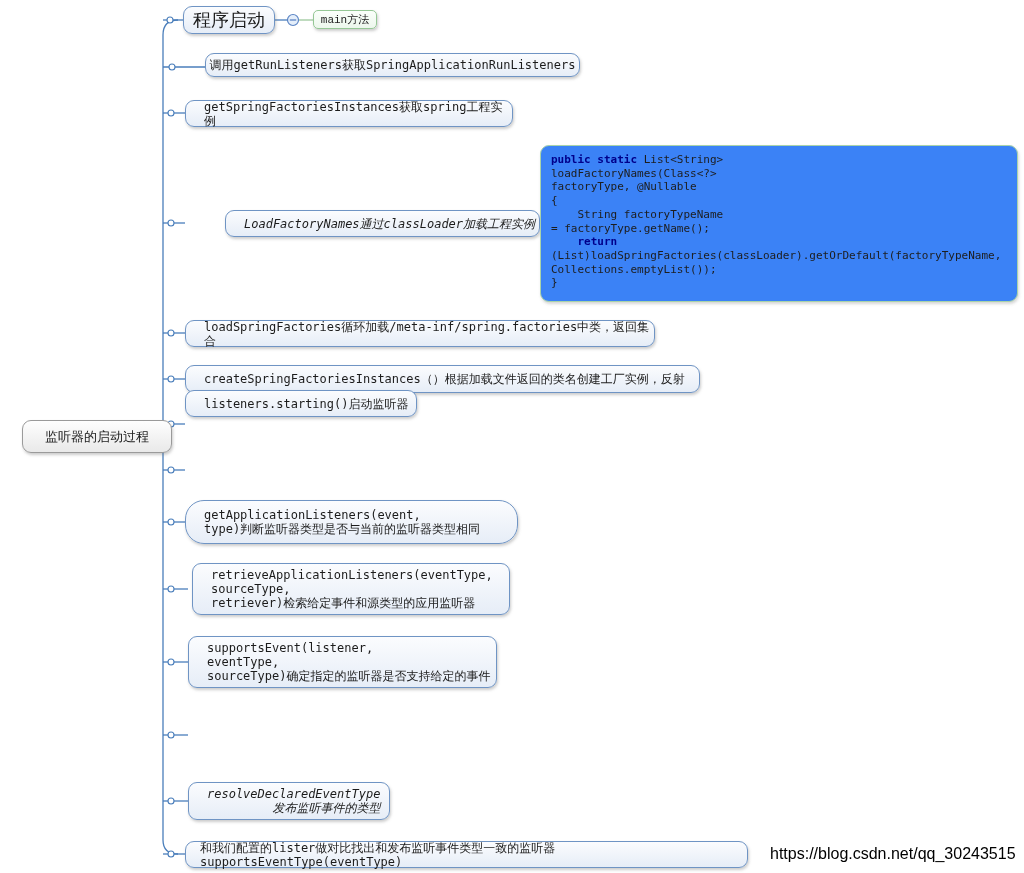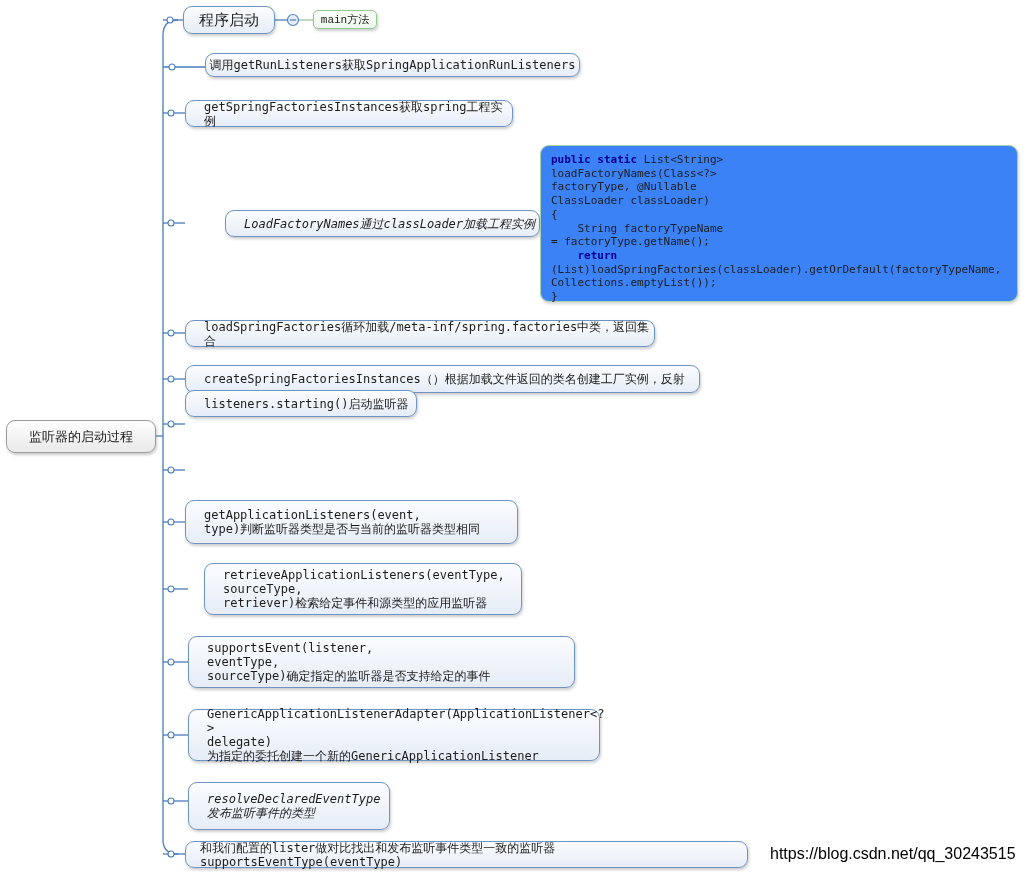--- a/index.html
+++ b/index.html
@@ -14,21 +14,21 @@
     background:linear-gradient(#fbfcfe,#e6edf7);
     box-shadow:1px 2px 3px rgba(110,110,110,.35);
     color:#1c1c1c;font-size:12px;line-height:14px;
     display:flex;align-items:center;justify-content:center;
     white-space:pre-line;
   }
   .node.leftalign{justify-content:flex-start;text-align:left;padding-left:18px;padding-right:0;}
   .node.italic{font-style:italic;}
   .root{
     border-color:#9a9a9a;background:linear-gradient(#fefefe,#e9e9e9);
-    font-size:13px;color:#222;border-radius:9px;
+    font-size:13px;color:#222;border-radius:9px;margin-left:16px;
   }
   .greenleaf{
     border:1.3px solid #95c795;background:linear-gradient(#fbfffb,#ecf7ec);
     border-radius:5px;font-size:11px;color:#222;
   }
   .codeblock{
     position:absolute;z-index:1;box-sizing:border-box;
     border:1.2px solid #a9d3a9;border-radius:9px;
     background:#3b82f6;box-shadow:1px 2px 3px rgba(120,120,120,.3);
     padding:7px 10px;font-size:11px;line-height:13.7px;color:#1d1d1d;
@@ -99,66 +99,62 @@
       <path d="M289.8,20 L296.2,20" stroke="#5b84c4" stroke-width="1.3"></path>
     </g>
     <g>
       <circle cx="517" cy="223" r="5.5" fill="#e4eefa" stroke="#5b84c4" stroke-width="1.2"></circle>
       <path d="M513.8,223 L520.2,223" stroke="#5b84c4" stroke-width="1.3"></path>
     </g>
   </svg>
 
   <div class="node root" style="left:6px;top:420px;width:150px;height:33px;">监听器的启动过程</div>
 
-  <div class="node" style="left:183px;top:6px;width:92px;height:28px;font-size:15px;">程序启动</div>
+  <div class="node" style="left:183px;top:6px;width:92px;height:28px;font-size:18px;">程序启动</div>
 
   <div class="node greenleaf" style="left:313px;top:10px;width:64px;height:19px;font-family:Liberation Mono, monospace;">main方法</div>
 
   <div class="node" style="left:205px;top:53px;width:375px;height:24px;">调用getRunListeners获取SpringApplicationRunListeners</div>
 
   <div class="node leftalign" style="left:185px;top:100px;width:328px;height:27px;">getSpringFactoriesInstances获取spring工程实例</div>
 
   <div class="node leftalign italic" style="left:185px;top:210px;width:315px;height:27px;margin-left:40px;">LoadFactoryNames通过classLoader加载工程实例</div>
 
   <div class="codeblock" style="left:540px;top:145px;width:478px;height:157px;">
       <div><span class="kw">public static</span><span> List&lt;String&gt;</span></div>
       <div><span>loadFactoryNames(Class&lt;?&gt;</span></div>
       <div><span>factoryType, @Nullable</span></div>
-      <div><span>ClassLoader classLoader)</span></div>
       <div><span>{</span></div>
       <div><span>    String factoryTypeName</span></div>
       <div><span>= factoryType.getName();</span></div>
       <div><span>    </span><span class="kw">return</span></div>
       <div><span>(List)loadSpringFactories(classLoader).getOrDefault(factoryTypeName,</span></div>
       <div><span>Collections.emptyList());</span></div>
       <div><span>}</span></div>
     </div>
 
   <div class="node leftalign" style="left:185px;top:320px;width:470px;height:27px;">loadSpringFactories循环加载/meta-inf/spring.factories中类，返回集合</div>
 
   <div class="node leftalign" style="left:185px;top:365px;width:515px;height:28px;">createSpringFactoriesInstances（）根据加载文件返回的类名创建工厂实例，反射</div>
 
   <div class="node leftalign" style="left:185px;top:390px;width:232px;height:27px;">listeners.starting()启动监听器</div>
 
 
-  <div class="node leftalign" style="left:185px;top:500px;width:333px;height:44px;">getApplicationListeners(event,
+  <div class="node leftalign" style="left:185px;top:500px;width:333px;height:44px;border-radius:19px;">getApplicationListeners(event,
 type)判断监听器类型是否与当前的监听器类型相同</div>
 
-  <div class="node leftalign" style="left:204px;top:563px;width:318px;height:52px;">retrieveApplicationListeners(eventType,
+  <div class="node leftalign" style="left:192px;top:563px;width:318px;height:52px;">retrieveApplicationListeners(eventType,
 sourceType,
 retriever)检索给定事件和源类型的应用监听器</div>
 
-  <div class="node leftalign" style="left:188px;top:636px;width:387px;height:52px;">supportsEvent(listener,
+  <div class="node leftalign" style="left:188px;top:636px;width:309px;height:52px;">supportsEvent(listener,
 eventType,
 sourceType)确定指定的监听器是否支持给定的事件</div>
 
-  <div class="node leftalign" style="left:188px;top:709px;width:412px;height:52px;">GenericApplicationListenerAdapter(ApplicationListener&lt;?&gt;
-delegate)
-为指定的委托创建一个新的GenericApplicationListener</div>
 
-  <div class="node leftalign italic" style="left:188px;top:782px;width:202px;height:48px;">resolveDeclaredEventType
+  <div class="node leftalign italic" style="left:188px;top:782px;width:202px;height:38px;text-align:right;">resolveDeclaredEventType
 发布监听事件的类型</div>
 
   <div class="node leftalign" style="left:185px;top:841px;width:563px;height:27px;padding-left:14px;">和我们配置的lister做对比找出和发布监听事件类型一致的监听器supportsEventType(eventType)</div>
 
   <div class="watermark" style="left:770px;top:845px;">https://blog.csdn.net/qq_30243515</div>
 
 </div>
 
 </body></html>

